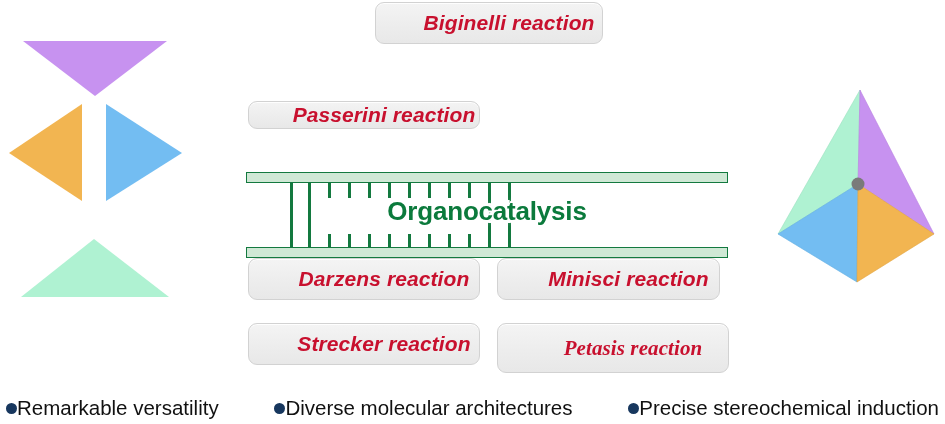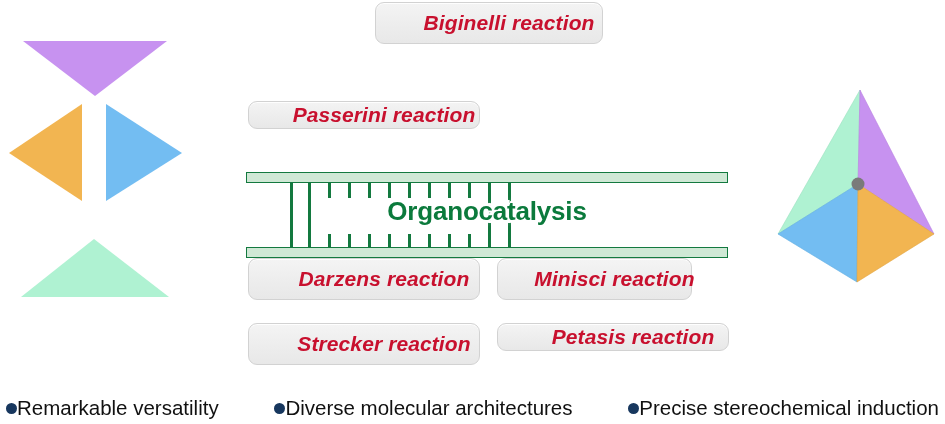--- a/index.html
+++ b/index.html
@@ -35,23 +35,23 @@
     font-size: 21px;
     letter-spacing: 0.1px;
     white-space: nowrap;
     box-shadow: 0 1px 0 rgba(255,255,255,0.9) inset;
     padding-left: 40px;
   }
   .pill-biginelli { left: 375px; top: 2px;  width: 228px; height: 42px; }
   .pill-passerini { left: 248px; top: 76px; width: 232px; height: 28px; margin-top: 25px; }
   .pill-ugi       { left: 497px; top: 76px; width: 232px; height: 42px; }
   .pill-darzens   { left: 248px; top: 258px; width: 232px; height: 42px; }
-  .pill-minisci   { left: 497px; top: 258px; width: 195px; height: 42px; }
+  .pill-minisci   { left: 497px; top: 258px; width: 223px; height: 42px; }
   .pill-strecker  { left: 248px; top: 323px; width: 232px; height: 42px; }
-  .pill-petasis   { left: 497px; top: 323px; width: 232px; height: 28px; }
+  .pill-petasis   { left: 497px; top: 323px; width: 232px; height: 50px; font-family: Liberation Serif, serif; }
 
   
   #ladder {
     position: absolute;
     left: 246px;
     top: 156px;
     width: 482px;
     height: 65px;
     margin-top: 16px;
   }

